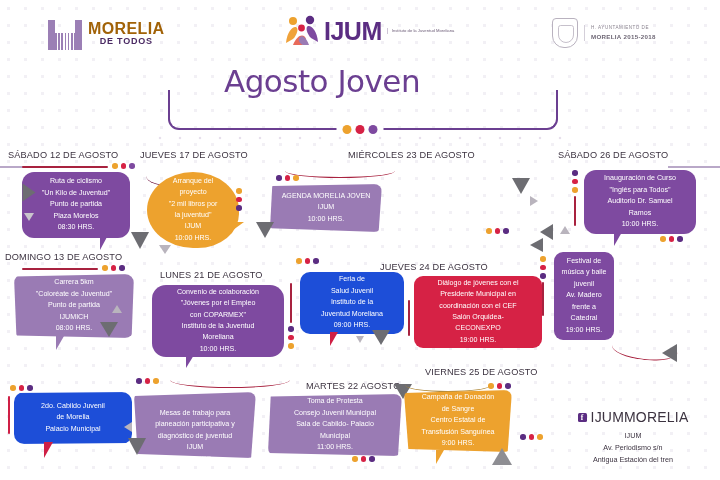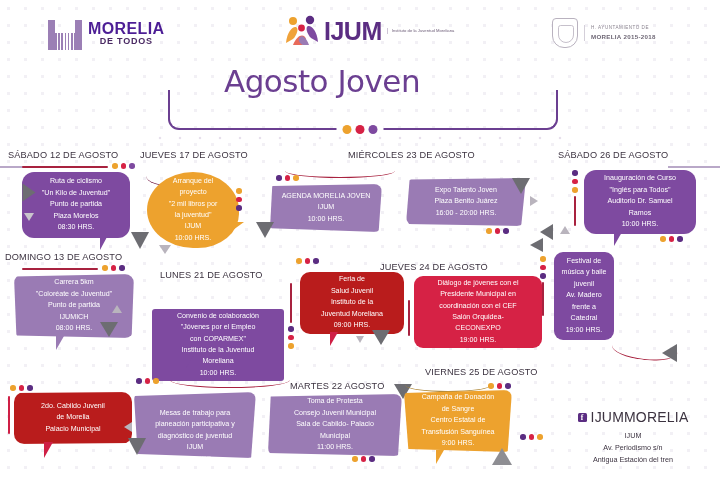--- a/index.html
+++ b/index.html
@@ -22,21 +22,21 @@
 
   
   .header { position:absolute; left:0; top:0; width:720px; height:62px; }
   .logo-morelia { position:absolute; left:48px; top:16px; display:flex; align-items:center; gap:6px; }
   .cathedral { width:34px; height:34px; position:relative; }
   .cath-t { position:absolute; bottom:0; width:7px; background:#9b7fb5; }
   .cath-body { position:absolute; bottom:0; left:7px; width:20px; height:17px;
     background: repeating-linear-gradient(to right,#9b7fb5 0 1.6px,#fff 1.6px 3.2px),
                 repeating-linear-gradient(to bottom,#9b7fb5 0 1.6px,#fff 1.6px 3.2px); }
   .morelia-txt { line-height:1; }
-  .morelia-txt .m1 { font-size:16px; font-weight:bold; color:#4c1d95; letter-spacing:.4px; }
+  .morelia-txt .m1 { font-size:16px; font-weight:bold; color:#a16207; letter-spacing:.4px; }
   .morelia-txt .m2 { font-size:9px; font-weight:bold; color:#4a2a63; letter-spacing:.8px; text-align:center;}
 
   .logo-ijum { position:absolute; left:285px; top:15px; display:flex; align-items:center; gap:5px; }
   .ijum-mark { width:34px; height:32px; position:relative; }
   .ijum-word { font-size:25px; font-weight:bold; color:#5b2d82; letter-spacing:-.5px; line-height:1; }
   .ijum-sub { font-size:4.2px; color:#6b5b76; line-height:1.45; border-left:1px solid #cfc5d6; padding-left:4px; }
 
   .logo-ayto { position:absolute; left:552px; top:18px; display:flex; align-items:center; gap:6px; }
   .shield { width:26px; height:30px; border:1.2px solid #b9b2bf; border-radius:4px 4px 12px 12px;
             position:relative; background:#fff; }
@@ -64,21 +64,21 @@
 
   
   .daylabel { position:absolute; font-size:9.2px; color:#3c3340; letter-spacing:.15px;
      font-family:"Liberation Sans", sans-serif; line-height:1.25; white-space:pre-line; }
   .bubble { position:absolute; color:#ffffff; text-align:center;
      font-size:7.1px; line-height:1.62; padding:8px 7px;
      display:flex; align-items:center; justify-content:center; white-space:pre-line; }
   .b-purple { background:#7e4aa0; }
   .b-purple-l { background:#9a7bb4; }
   .b-red { background:#d62245; }
-  .b-crimson { background:#b91c1c; }
+  .b-crimson { background:#1d4ed8; }
   .b-orange { background:#eda22e; }
 
   .r-round { border-radius:12px; }
   .r-soft  { border-radius:9px; }
 
   .tail { position:absolute; width:0; height:0; }
 
   .dots3 { position:absolute; display:flex; gap:3px; }
   .dots3.vert { flex-direction:column; }
   .dots3 i { width:5.5px; height:5.5px; border-radius:50%; display:block; }
@@ -215,21 +215,21 @@
   <div class="tail" style="left:222px; top:222px; border-left:22px solid #eda22e; border-bottom:16px solid transparent;"></div>
   <div class="dots3 vert" style="left:236px; top:188px;">
     <i style="background:#eda22e"></i>
       <i style="background:#d62245"></i>
       <i style="background:#5b2d82"></i>
   </div>
   <div class="tri tri-dark" style="left:131px;top:232px;border-top:17px solid #6d6d72;"></div>
   <div class="tri" style="left:159px;top:245px;border-left:6px solid transparent;border-right:6px solid transparent;border-top:9px solid #b9b4bd;"></div>
 
   <div class="daylabel" style="left:160px; top:270px;">LUNES 21 DE AGOSTO</div>
-  <div class="bubble b-purple" style="left:152px; top:285px; width:132px; height:72px; border-radius:3px;margin-top:24px;">Convenio de colaboración
+  <div class="bubble b-purple" style="left:152px; top:285px; width:132px; height:72px; border-radius:14px;">Convenio de colaboración
 "Jóvenes por el Empleo
 con COPARMEX"
 Instituto de la Juventud
 Moreliana
 10:00 HRS.</div>
   <div class="tail" style="left:186px; top:355px; border-left:8px solid #7e4aa0; border-bottom:13px solid transparent;"></div>
   <div class="barline" style="left:290px; top:283px; width:2px; height:40px; background:#a8223f; border-radius:2px;"></div>
   <div class="dots3 vert" style="left:288px; top:326px;">
     <i style="background:#5b2d82"></i>
       <i style="background:#d62245"></i>
@@ -257,23 +257,20 @@
   <div class="dots3" style="left:276px; top:175px;">
     <i style="background:#5b2d82"></i>
       <i style="background:#d62245"></i>
       <i style="background:#eda22e"></i>
   </div>
   <div class="bubble b-purple-l" style="left:270px; top:184px; width:112px; height:48px; border-radius:8px; clip-path:polygon(2% 4%,100% 0,97% 100%,0 92%);">AGENDA MORELIA JOVEN
 IJUM
 10:00 HRS.</div>
   <div class="tri tri-dark" style="left:256px;top:222px;border-top:16px solid #6d6d72;"></div>
 
-  <div class="bubble b-purple-l" style="left:406px; top:178px; width:120px; height:48px; border-radius:9px; clip-path:polygon(3% 3%,100% 0,96% 100%,0 96%);">Expo Talento Joven
-Plaza Benito Juárez
-16:00 - 20:00 HRS.</div>
   <div class="dots3" style="left:486px; top:228px;">
     <i style="background:#eda22e"></i>
       <i style="background:#d62245"></i>
       <i style="background:#5b2d82"></i>
   </div>
   <div class="tri tri-dark" style="left:512px;top:178px;border-top:16px solid #6d6d72;"></div>
   <div class="tri" style="left:530px;top:196px;border-top:5px solid transparent;border-bottom:5px solid transparent;border-left:8px solid #b9b4bd;"></div>
   <div class="tri tri-dark" style="left:530px;top:238px;border-top:7px solid transparent;border-bottom:7px solid transparent;border-right:13px solid #6d6d72;border-left:none;"></div>
 
   <div class="dots3" style="left:296px; top:258px;">
@@ -292,21 +289,21 @@
 
   <div class="daylabel" style="left:380px; top:262px;">JUEVES 24 DE AGOSTO</div>
   <div class="bubble b-red" style="left:414px; top:276px; width:128px; height:72px; border-radius:9px;">Diálogo de jóvenes con el
 Presidente Municipal en
 coordinación con el CEF
 Salón Orquidea-
 CECONEXPO
 19:00 HRS.</div>
   <div class="barline" style="left:408px; top:300px; width:2px; height:36px; background:#a8223f; border-radius:2px;"></div>
 
-  <div class="daylabel" style="left:246px; top:381px;padding-left:44px;">MARTES 22 AGOSTO</div>
+  <div class="daylabel" style="left:262px; top:381px;padding-left:44px;">MARTES 22 AGOSTO</div>
   <div class="bubble b-purple-l" style="left:268px; top:394px; width:134px; height:62px; border-radius:8px; clip-path:polygon(2% 4%,100% 0,97% 100%,0 95%);">Toma de Protesta
 Consejo Juvenil Municipal
 Sala de Cabildo- Palacio
 Municipal
 11:00 HRS.</div>
   <div class="dots3" style="left:352px; top:456px;">
     <i style="background:#eda22e"></i>
       <i style="background:#d62245"></i>
       <i style="background:#5b2d82"></i>
   </div>

